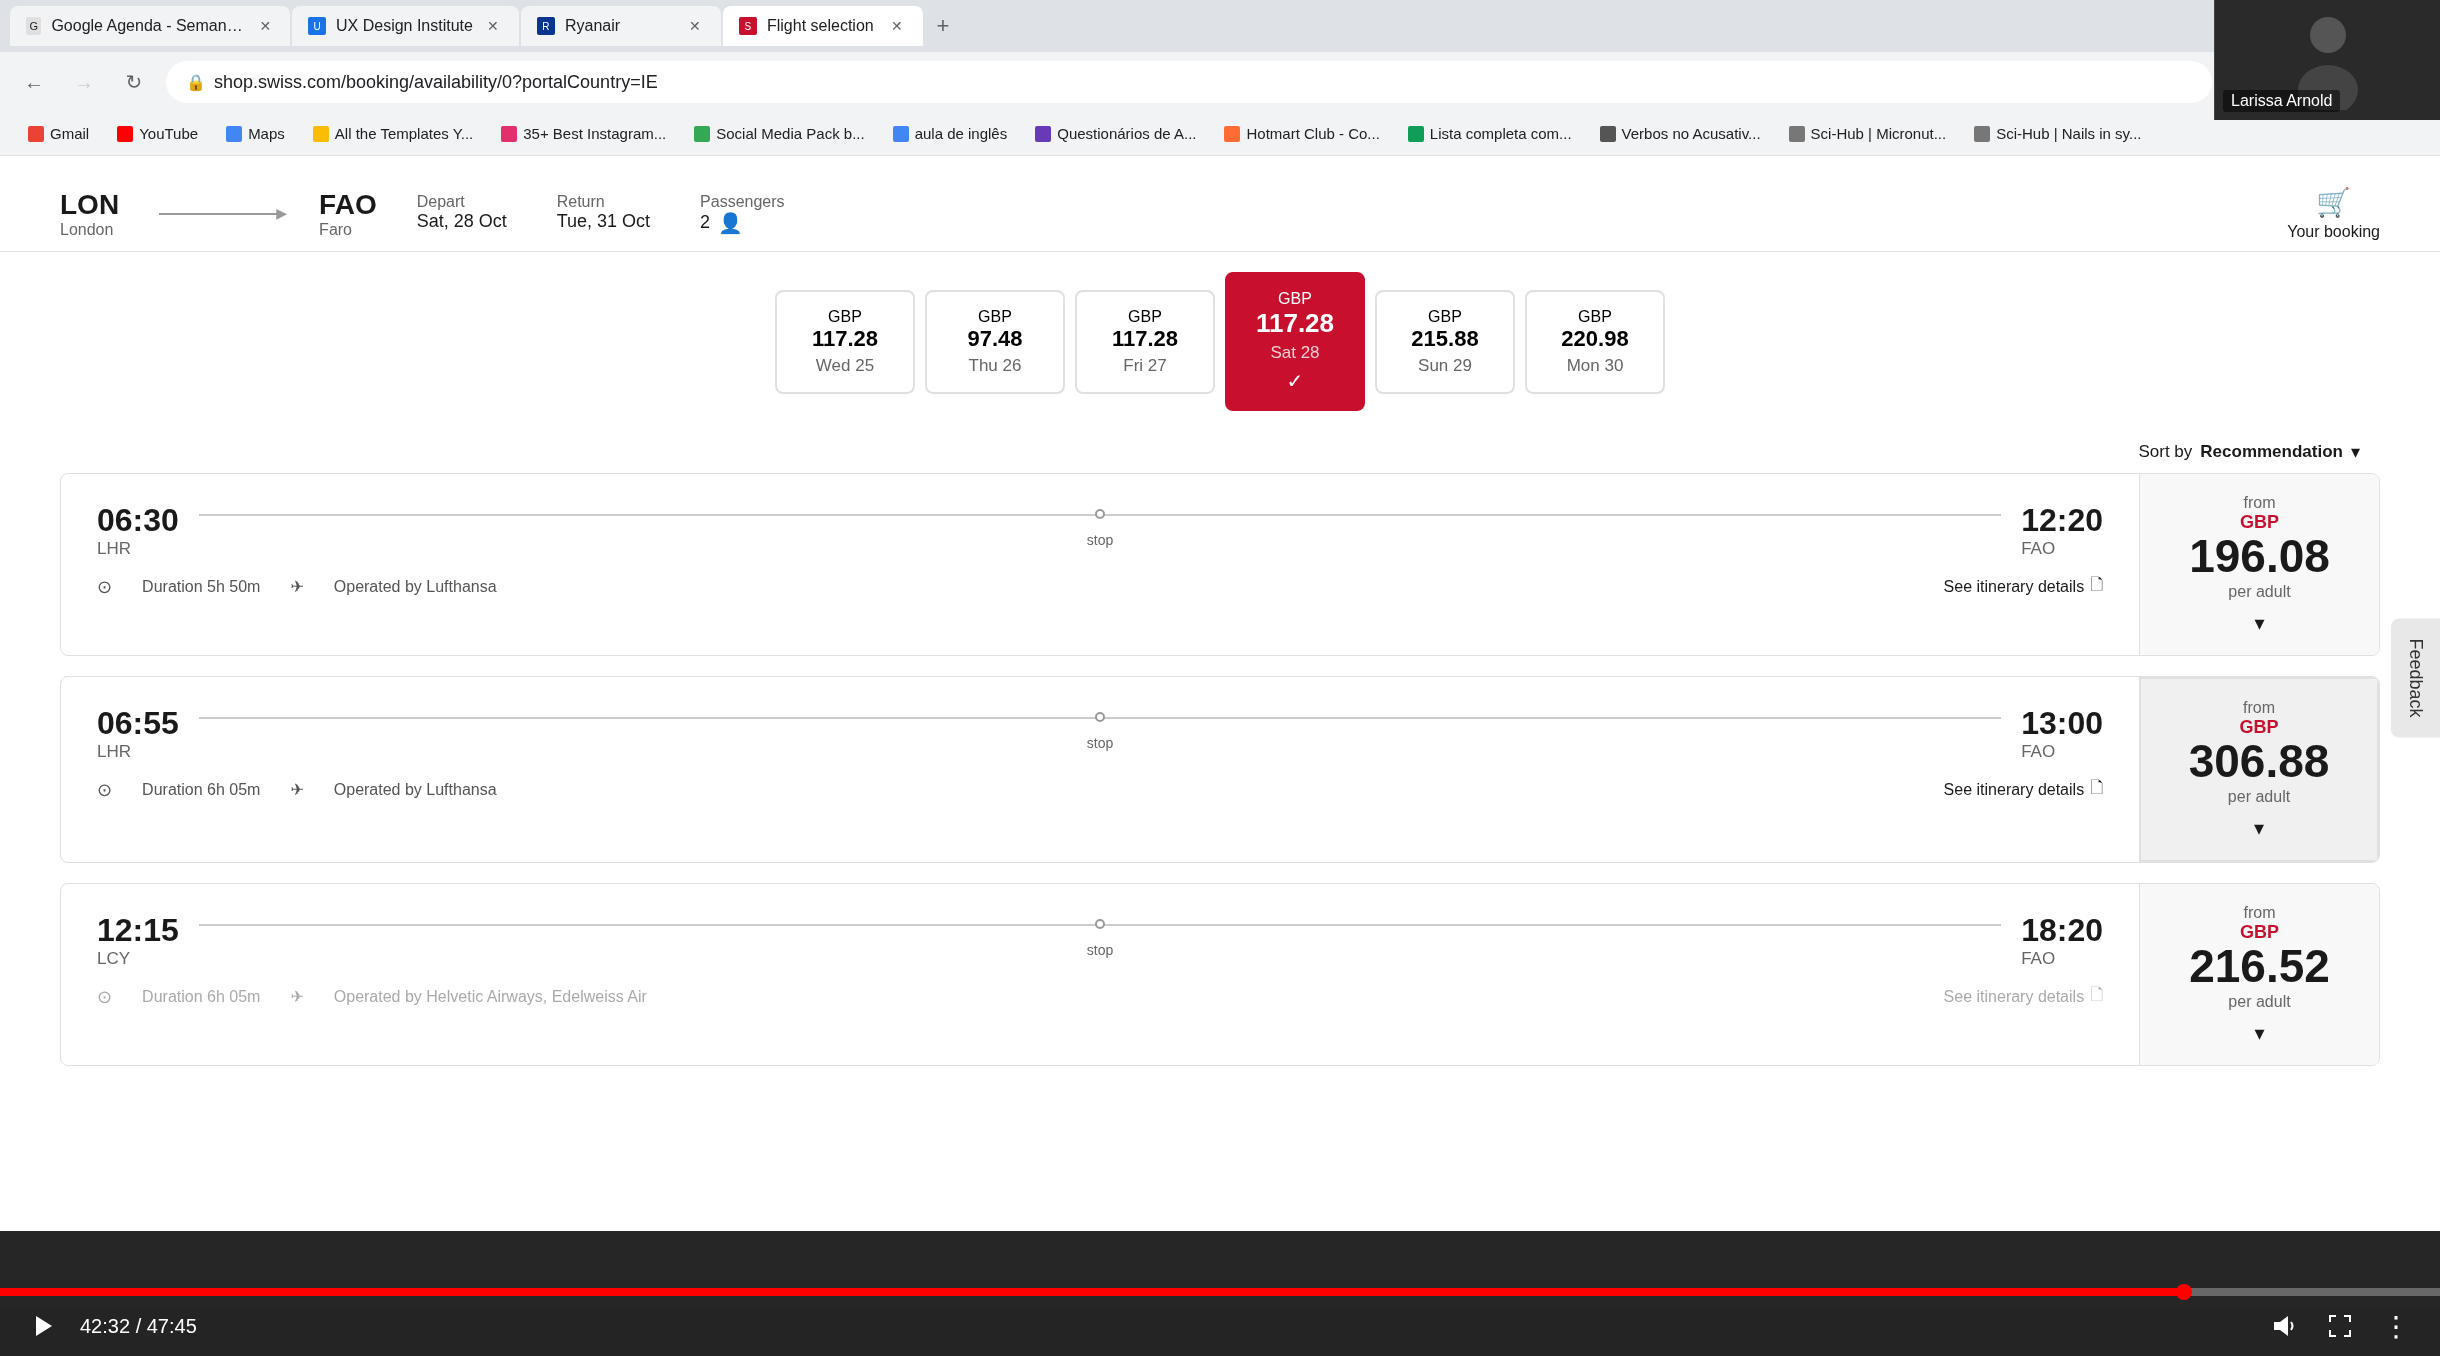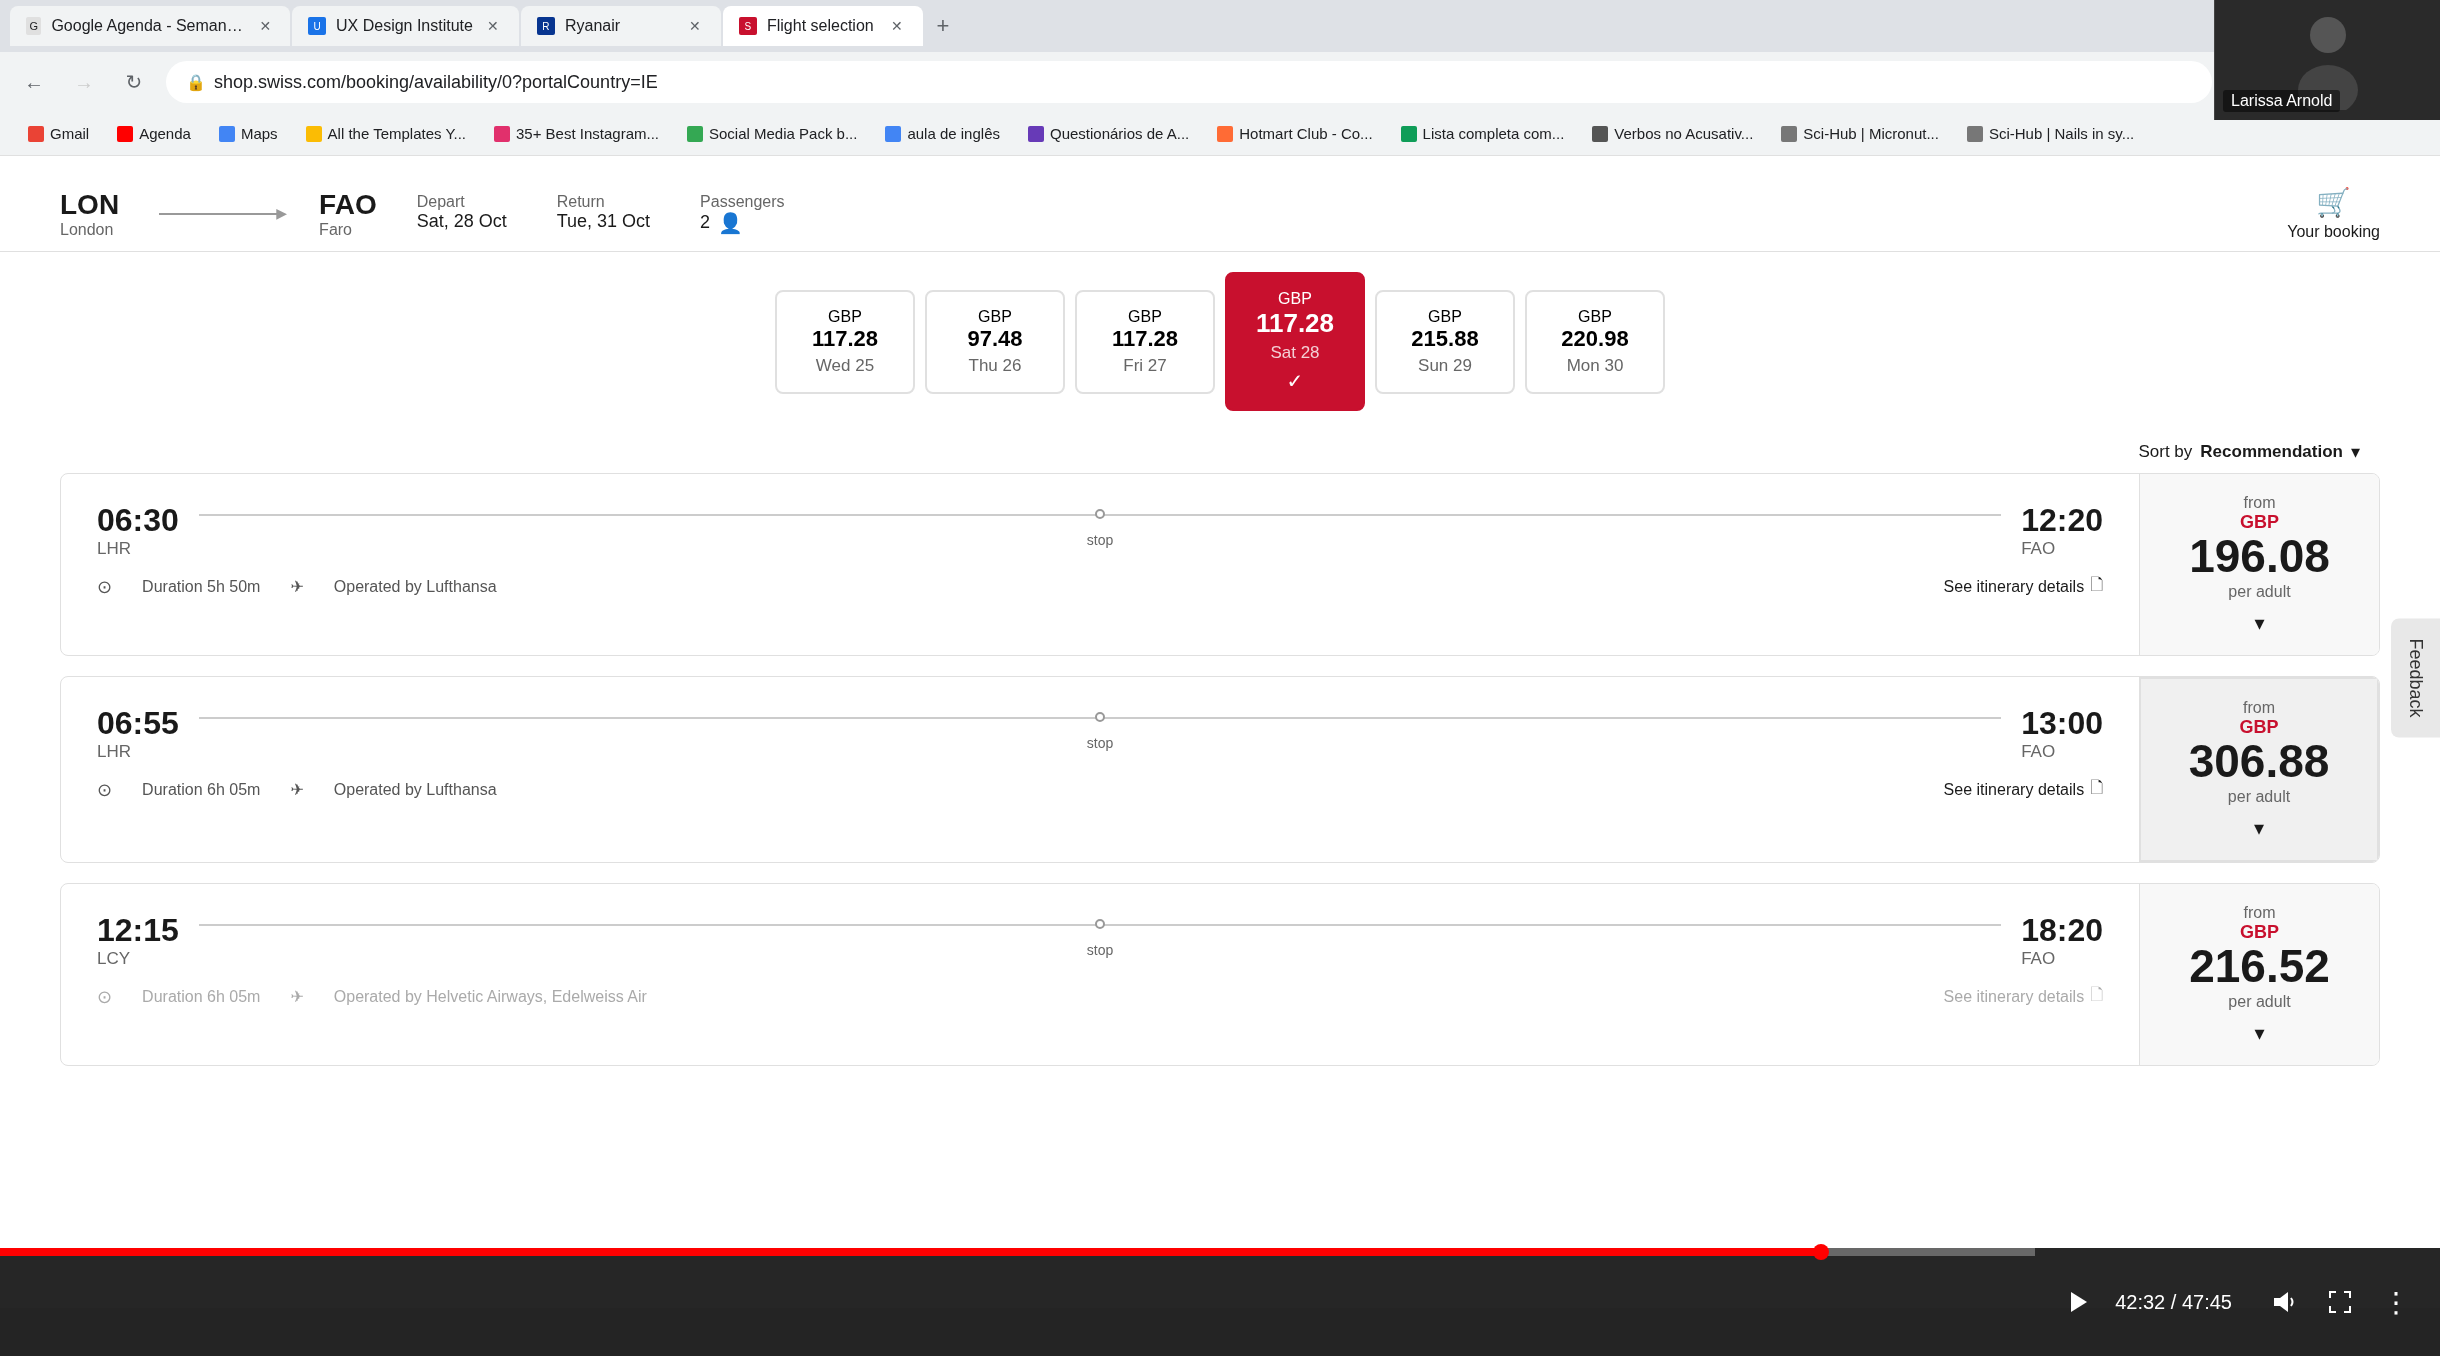--- a/index.html
+++ b/index.html
@@ -462,24 +462,24 @@
       color: #1a1a1a;
       cursor: pointer;
     }
 
     
     .video-controls {
       position: fixed;
       bottom: 0;
       left: 0;
       width: 100%;
-      height: 108px;
+      height: 125px;
       background: rgba(0,0,0,0.85);
       display: flex;
-      flex-direction: row;
+      flex-direction: column;
       justify-content: flex-end;
     }
 
     .progress-bar-container {
       width: 100%;
       height: 8px;
       background: rgba(255,255,255,0.3);
       cursor: pointer;
       position: relative;
     }
@@ -618,21 +618,21 @@
     </div>
   </div>
 
   <div class="bookmarks-bar">
     <div class="bookmark-item">
       <div class="bookmark-favicon" style="background:#ea4335;"></div>
       <span>Gmail</span>
     </div>
     <div class="bookmark-item">
       <div class="bookmark-favicon" style="background:#ff0000;"></div>
-      <span>Agenda</span>
+      <span>YouTube</span>
     </div>
     <div class="bookmark-item">
       <div class="bookmark-favicon" style="background:#4285f4;"></div>
       <span>Maps</span>
     </div>
     <div class="bookmark-item">
       <div class="bookmark-favicon" style="background:#fbbc04;"></div>
       <span>All the Templates Y...</span>
     </div>
     <div class="bookmark-item">

